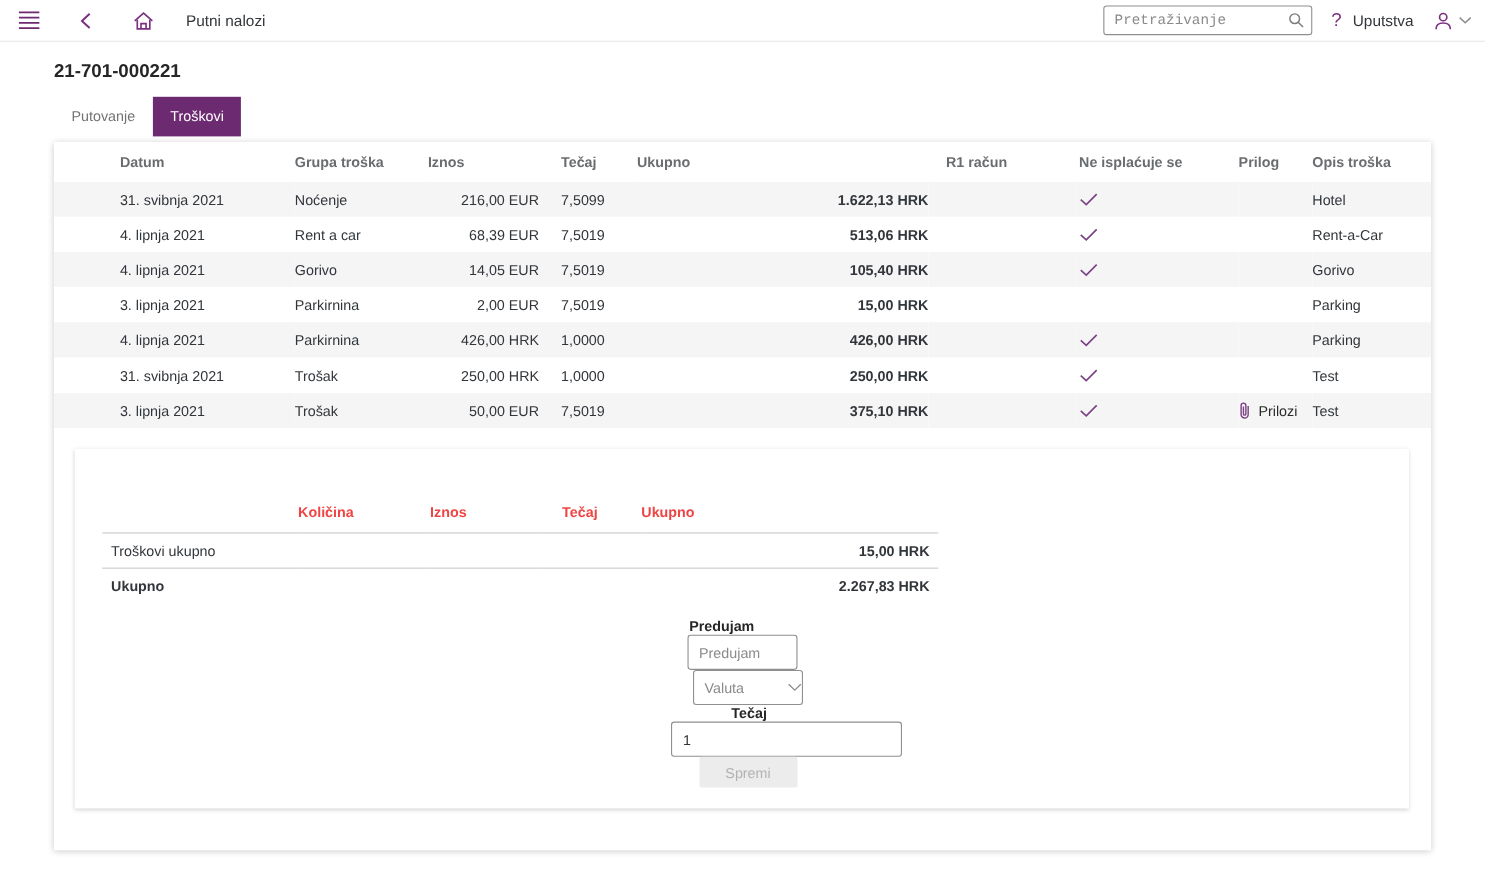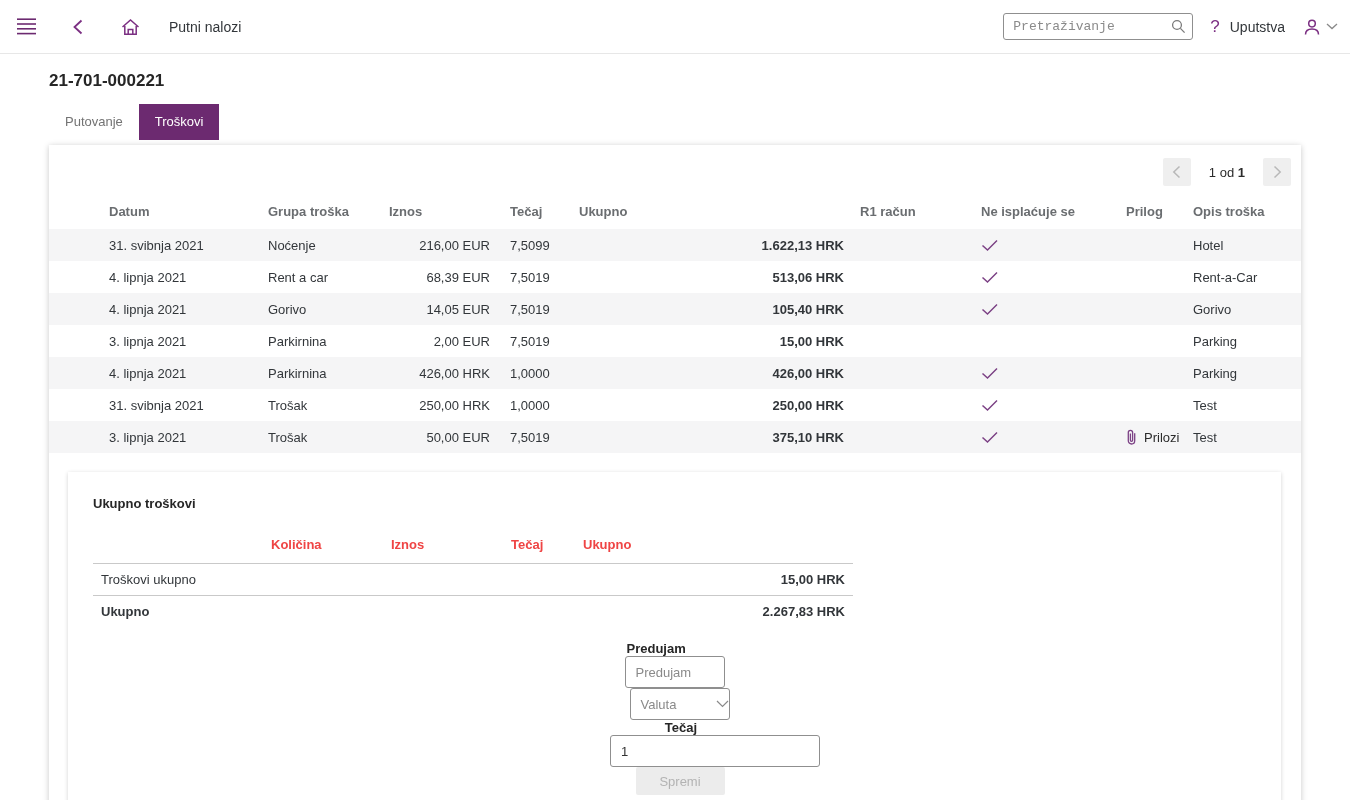--- a/index.html
+++ b/index.html
@@ -1,20 +1,20 @@
 <!DOCTYPE html>
 <html><head>
 <meta charset="utf-8">
 <style>
   * { box-sizing: border-box; margin: 0; padding: 0; }
   html, body { width: 1350px; height: 800px; background: #ffffff;
     font-family: "Liberation Sans", sans-serif; color: #32363a; overflow: hidden; }
 
   
-  .topbar { display: flex; align-items: center; height: 54px; padding: 0 12px;
+  .topbar { display: flex; align-items: center; height: 38px; padding: 0 12px;
     border-bottom: 1px solid #e7e7e7; background: #fff; }
   .icon-btn { display: flex; align-items: center; justify-content: center;
     width: 28px; height: 28px; cursor: pointer; }
   .topbar .back { margin-left: 24px; }
   .topbar .home { margin-left: 24px; }
   .topbar-title { margin-left: 25px; font-size: 14px; color: #32363a; }
   .topbar-spacer { flex: 1; }
   .search-box { position: relative; width: 190px; height: 27px; }
   .search-box input { width: 100%; height: 100%; border: 1px solid #8f8f8f;
     border-radius: 3px; padding: 0 30px 0 9px; font-size: 13px; color: #333;
@@ -162,37 +162,20 @@
 
 <div class="content">
   <div class="page-title">21-701-000221</div>
 
   <div class="tabs">
     <div class="tab">Putovanje</div>
     <div class="tab active">Troškovi</div>
   </div>
 
   <div class="card">
-    <div class="pagination">
-      <button class="page-btn">
-        <svg width="9" height="14" viewBox="0 0 9 14">
-          <polyline points="7.5,1.5 1.8,7 7.5,12.5" fill="none" stroke="#b8b8b8" stroke-width="1.5"></polyline>
-        </svg>
-      </button>
-      <div class="page-indicator">
-        <span class="cur">1</span>
-        <span>od</span>
-        <span class="tot">1</span>
-      </div>
-      <button class="page-btn">
-        <svg width="9" height="14" viewBox="0 0 9 14">
-          <polyline points="1.5,1.5 7.2,7 1.5,12.5" fill="none" stroke="#b8b8b8" stroke-width="1.5"></polyline>
-        </svg>
-      </button>
-    </div>
 
     <table class="exp">
       <colgroup>
         <col class="col-datum">
           <col class="col-grupa">
           <col class="col-iznos">
         <col class="col-tecaj">
           <col class="col-ukupno">
           <col class="col-r1">
         <col class="col-ne">
@@ -318,21 +301,20 @@
                 </svg>
                 <span>Prilozi</span>
               </div>
             </td>
             <td class="c-opis">Test</td>
           </tr>
         </tbody>
     </table>
 
     <div class="summary-card">
-      <div class="summary-title">Ukupno troškovi</div>
       <table class="sum">
         <colgroup>
           <col class="s-label">
             <col class="s-kol">
             <col class="s-iznos">
           <col class="s-tecaj">
             <col class="s-ukupno">
         </colgroup>
         <thead>
           <tr>

